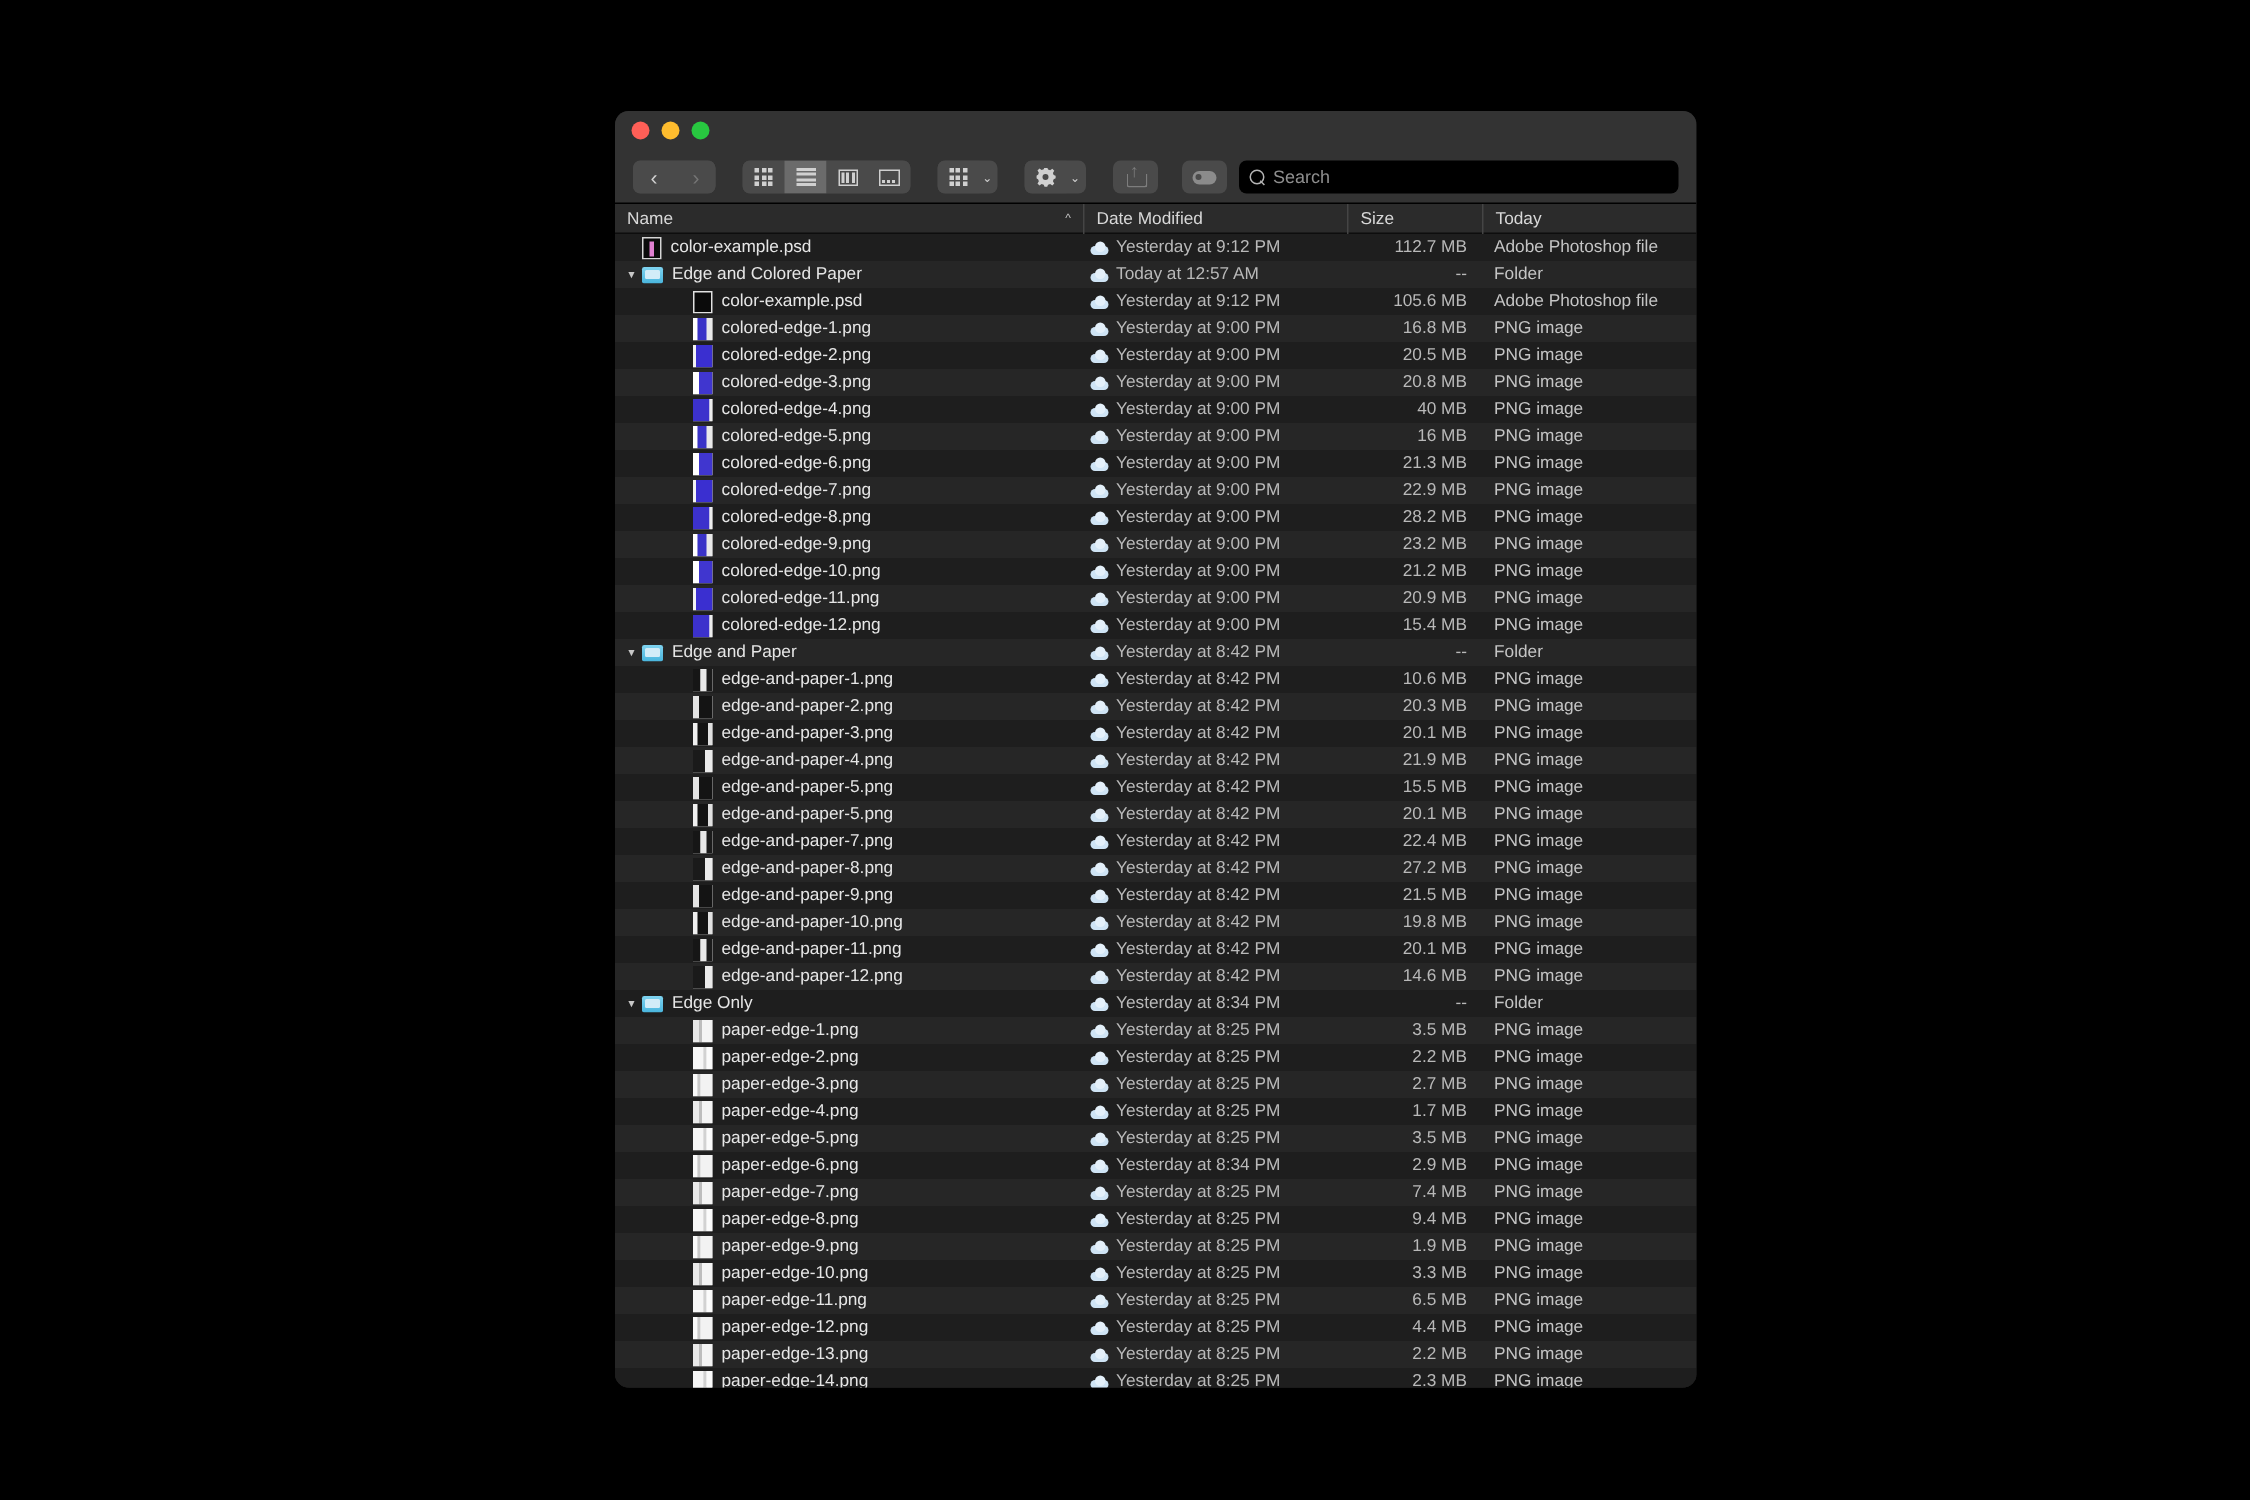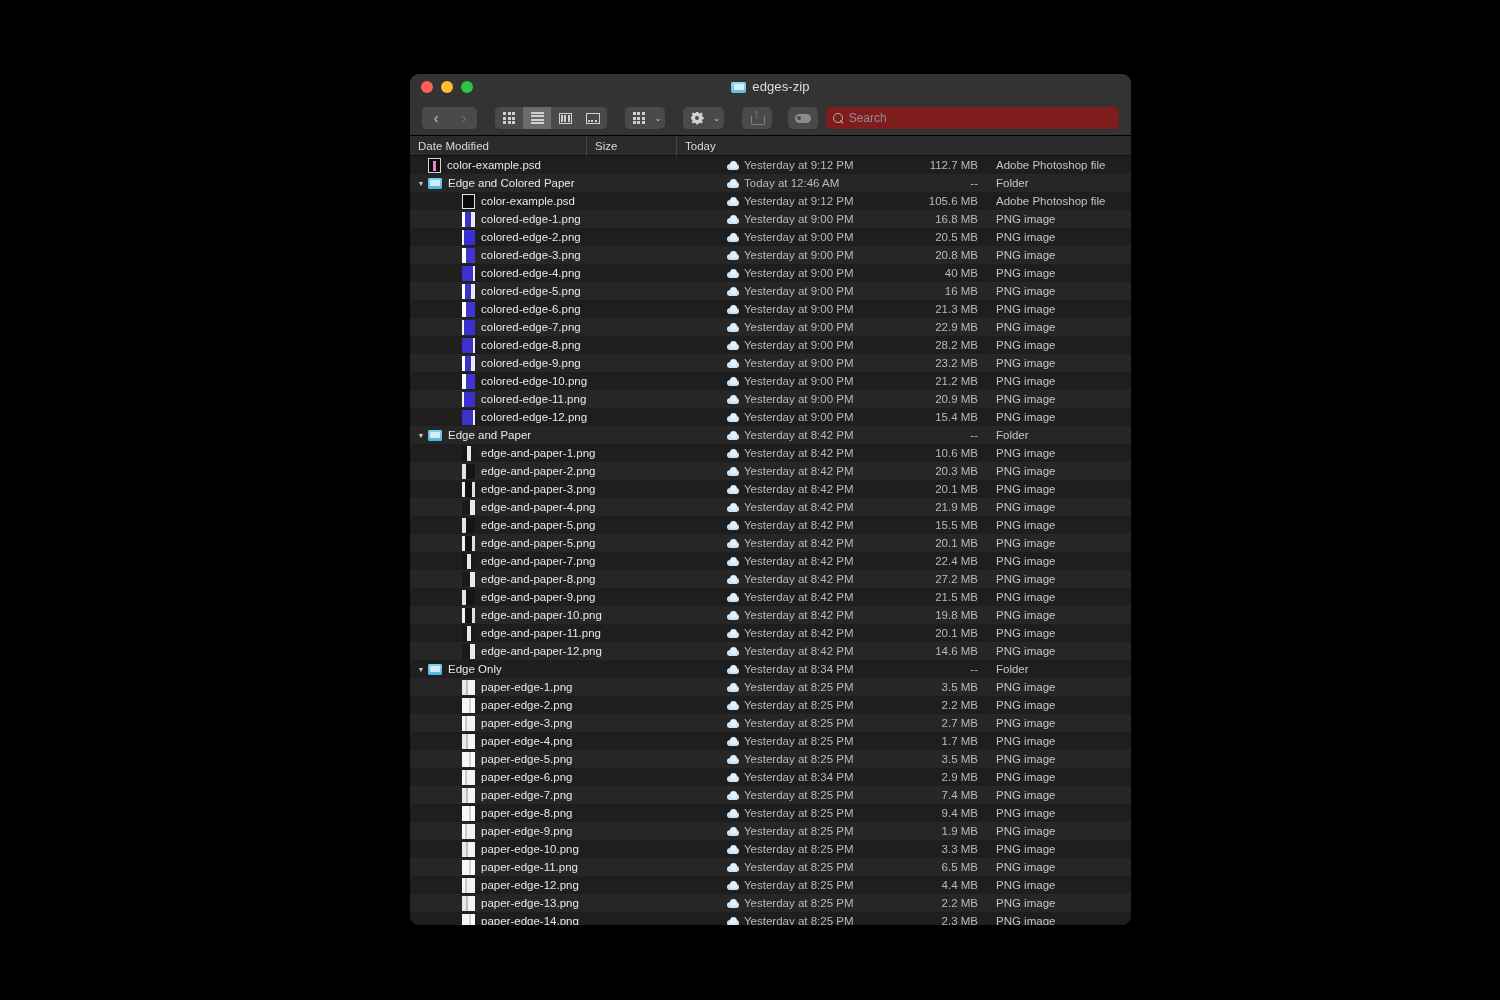--- a/index.html
+++ b/index.html
@@ -129,21 +129,21 @@
   
   .ico-tag { width: 16px; height: 9px; border-radius: 5px;
      background: #8b8b8b; position: relative; }
   .ico-tag::after { content: ""; position: absolute; left: 2.5px; top: 2.5px;
      width: 4px; height: 4px; border-radius: 50%; background: #4a4a4a; }
   .nav-arrow { font-size: 14px; line-height: 1; font-weight: 300; }
 
   
   #search-field {
     margin-left: auto;
-    width: 302px; height: 22px; background: #7f1d1d; border-radius: 5px;
+    width: 302px; height: 22px; background: #000000; border-radius: 5px;
     display: flex; align-items: center; gap: 5px; padding: 0 7px;
   }
   .ico-search { width: 11px; height: 11px; position: relative; flex: none; }
   .ico-search::before {
     content: ""; position: absolute; left: 0; top: 0; width: 8px; height: 8px;
     border: 1.3px solid #b4b4b4; border-radius: 50%;
   }
   .ico-search::after {
     content: ""; position: absolute; left: 7px; top: 7.5px; width: 4px; height: 1.3px;
     background: #b4b4b4; transform: rotate(45deg); transform-origin: left center;
@@ -226,24 +226,20 @@
 <div id="finder-window">
 
   <div id="titlebar">
 
     <div id="traffic-lights">
       <span class="light close"></span>
       <span class="light minimize"></span>
       <span class="light zoom"></span>
     </div>
 
-    <div id="window-title-wrap">
-      <span class="folder-ico"></span>
-      <span id="window-title">edges-zip</span>
-    </div>
 
     <div id="toolbar">
 
       <div class="tb-group">
         <span class="tb-btn">
           <span class="nav-arrow">‹</span>
         </span>
         <span class="tb-sep"></span>
         <span class="tb-btn disabled">
           <span class="nav-arrow">›</span>
@@ -320,20 +316,24 @@
       </span>
 
       <div id="search-field">
         <span class="ico-search"></span>
         <span id="search-input-text">Search</span>
       </div>
     </div>
   </div>
 
   <div id="col-header">
+    <div class="col-h" id="c-name">
+      <span>Name</span>
+      <span class="sort-caret">^</span>
+    </div>
     <div class="col-h" id="c-date">
       <span>Date Modified</span>
     </div>
     <div class="col-h" id="c-size">
       <span>Size</span>
     </div>
     <div class="col-h" id="c-kind">
       <span>Today</span>
     </div>
   </div>
@@ -354,21 +354,21 @@
       </div>
       <div class="row even">
         <div class="cell-name">
           <span class="disclosure">▼</span>
           <span class="fico-folder"></span>
           <span>Edge and Colored Paper</span>
         </div>
         <div class="cell-cloud">
           <span class="cloud"></span>
         </div>
-        <div class="cell-date">Today at 12:46 AM</div>
+        <div class="cell-date">Today at 12:57 AM</div>
         <div class="cell-size">--</div>
         <div class="cell-kind">Folder</div>
       </div>
       <div class="row odd">
         <div class="cell-name">
           <span class="indent" style="width: 34px;"></span>
           <span class="disclosure"></span>
           <span class="fico psd-plain"></span>
           <span>color-example.psd</span>
         </div>

